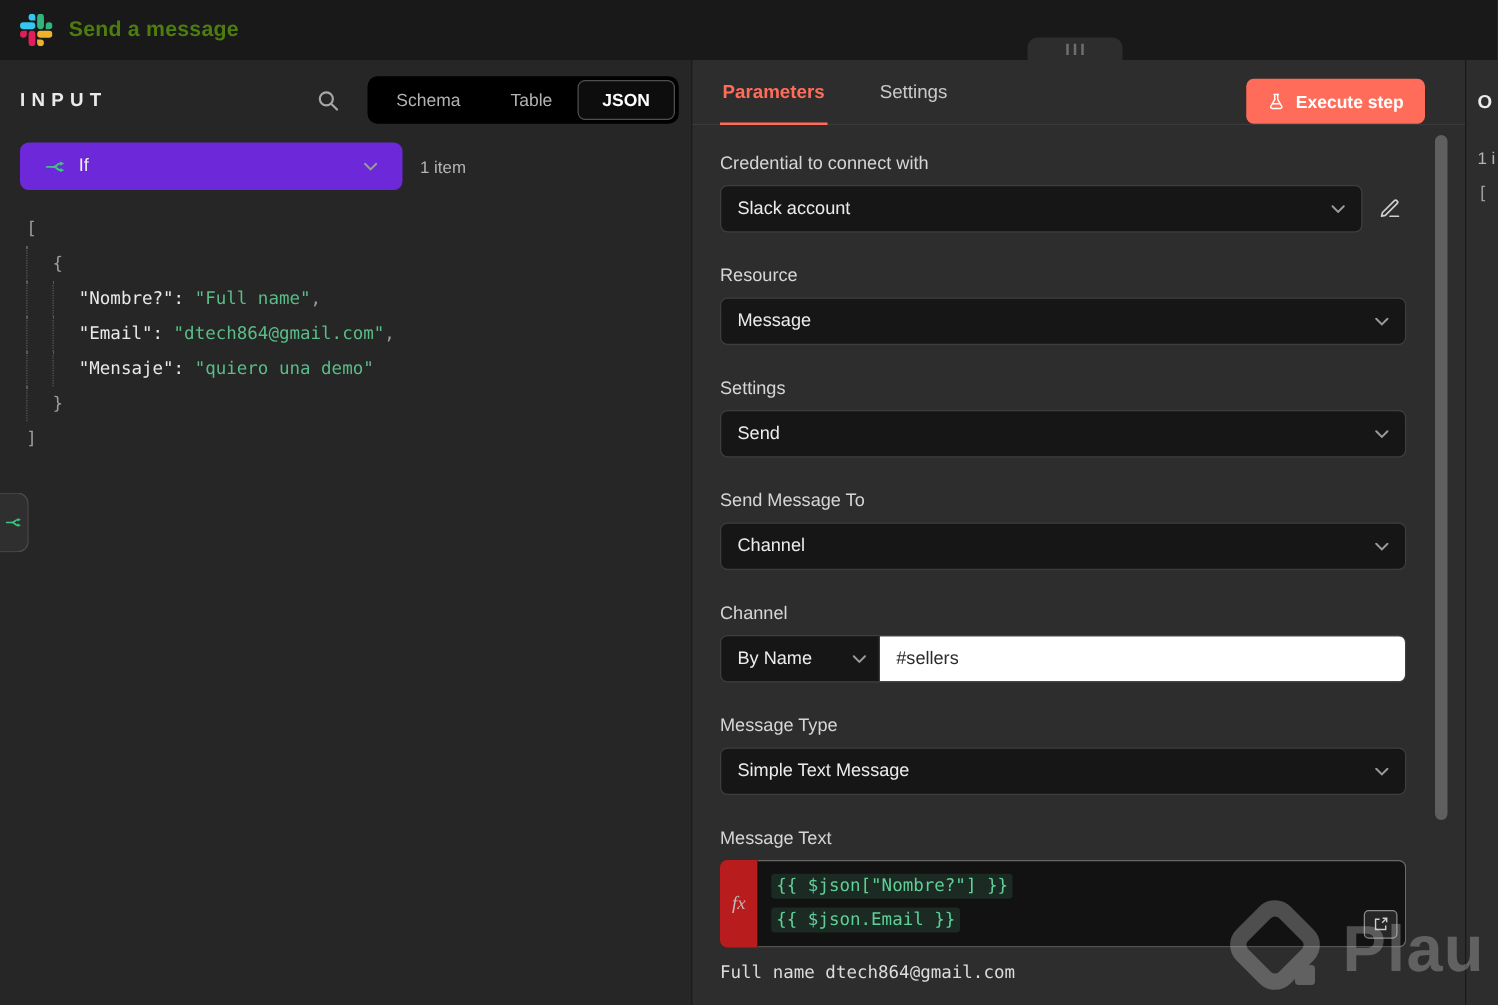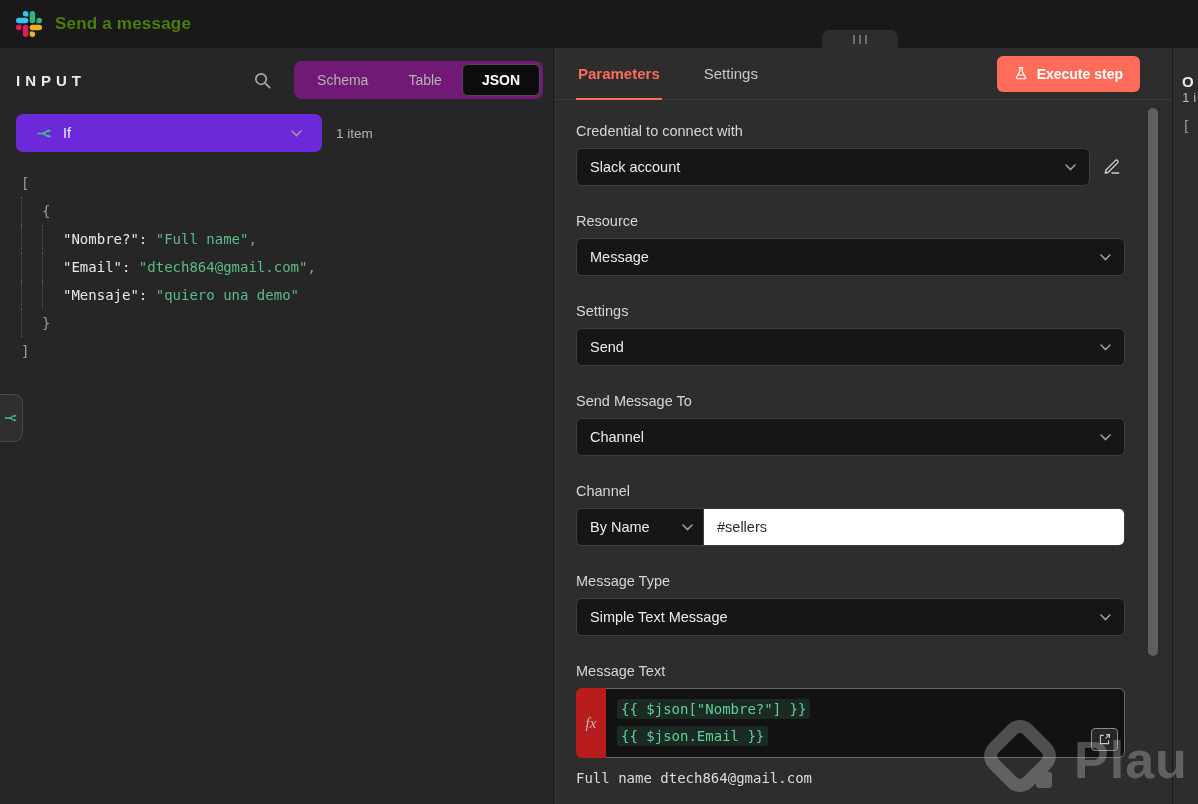--- a/index.html
+++ b/index.html
@@ -11,38 +11,38 @@
   .topbar{height:48px;background:#191919;display:flex;align-items:center;padding:0 16px;gap:13px}
   .topbar .title{font-size:17px;font-weight:600;color:#4d7c0f;letter-spacing:.2px}
 
   .body{display:flex;height:756px}
 
   
   .input-panel{width:554px;background:#262626;border-right:1px solid #181818;position:relative}
   .input-header{display:flex;align-items:center;padding:13px 10px 13px 16px}
   .panel-title{font-size:15px;font-weight:700;letter-spacing:5px;color:#eaeaea}
   .search{margin-left:auto;margin-right:22px;display:flex;cursor:pointer}
-  .seg-group{display:flex;background:#701a75;border-radius:8px;padding:3px}
+  .seg-group{display:flex;background:#000000;border-radius:8px;padding:3px}
   .seg{padding:7px 19px;border-radius:6px;font-size:14px;color:#b3b3b3;border:1px solid transparent;cursor:pointer}
   .seg.active{background:#0d0d0d;color:#fff;border-color:#4f4f4f;font-weight:600}
   .source-row{display:flex;align-items:center;padding:2px 16px 0;gap:14px}
   .source-select{width:306px;height:38px;background:#6d28d9;border:7px solid #6d28d9;border-radius:7px;display:flex;align-items:center;gap:10px;padding:0 13px;cursor:pointer}
   .source-select .val{font-size:14.5px;color:#efefef;flex:1}
   .item-count{font-size:13.5px;color:#b5b5b5}
   .code{margin-top:17px;padding-left:21px;font-family:"DejaVu Sans Mono","Liberation Mono",monospace;font-size:14px}
   .code-line{display:flex;height:28px;line-height:28px}
   .code-line span{white-space:pre}
   .ind{width:21px;border-left:1px dotted #5a5a5a}
   .tk-punct{color:#9c9c9c}
   .tk-key{color:#e9e9e9}
   .tk-string{color:#5abd88}
 
   
   .params-panel{flex:1;background:#2d2d2d;position:relative;display:flex;flex-direction:column;min-width:0}
-  .params-header{height:52px;display:flex;align-items:center;padding:0 32px 0 22px;border-bottom:1px solid #3a3a3a;flex:none}
+  .params-header{height:52px;display:flex;align-items:flex-end;padding:0 32px 0 22px;border-bottom:1px solid #3a3a3a;flex:none}
   .param-tab{font-size:15px;margin-right:40px;height:52px;display:flex;align-items:center;border-bottom:2px solid transparent;color:#c9c9c9;cursor:pointer;padding:0 2px}
   .param-tab.active{color:#ff6d5a;border-bottom-color:#ff6d5a;font-weight:600}
   .execute-btn{margin-left:auto;height:36px;background:#ff6d5a;border:none;border-radius:6px;color:#fff;font-size:14px;font-weight:600;display:flex;align-items:center;gap:9px;padding:0 17px;cursor:pointer;font-family:inherit}
   .params-scroll{flex:1;padding:0 47px 0 22px;overflow:hidden}
   .field{margin-top:27px}
   .field:first-child{margin-top:23px}
   .field-label{font-size:14.5px;color:#d6d6d6;margin-bottom:9px}
   .row{display:flex;align-items:center;gap:9px}
   .control{height:38px;background:#161616;border:1px solid #3e3e3e;border-radius:6px;display:flex;align-items:center;gap:0;padding:0 13px;font-size:14.5px;color:#ececec;flex:1;cursor:pointer;min-width:0}
   .control .val{flex:1;white-space:nowrap;overflow:hidden;text-overflow:ellipsis}
@@ -57,21 +57,21 @@
   .expr-code{flex:1;background:#121212;border:1px solid #686868;border-left:none;border-radius:0 6px 6px 0;padding:7px 11px;font-family:"DejaVu Sans Mono","Liberation Mono",monospace;font-size:14px;position:relative;cursor:text;min-width:0}
   .expr-line{height:27px;line-height:27px}
   .expr-line .tok{color:#5fd097;background:rgba(95,208,151,.13);padding:2px 4px;border-radius:3px}
   .expand-btn{position:absolute;right:6px;bottom:6px;width:27px;height:23px;background:#262626;border:1px solid #8b8b8b;border-radius:4px;display:flex;align-items:center;justify-content:center;cursor:pointer}
   .expr-preview{margin-top:12px;font-family:"DejaVu Sans Mono","Liberation Mono",monospace;font-size:14px;color:#dcdcdc}
   .scroll-thumb{position:absolute;right:14px;top:60px;width:10px;height:548px;background:#5f5f5f;border-radius:5px;cursor:pointer}
 
   
   .output-strip{width:26px;background:#2d2d2d;border-left:1px solid #191919;padding:25px 0 0 9px;overflow:hidden}
   .output-strip .panel-title{white-space:nowrap;display:block}
-  .output-strip .item-count{display:block;white-space:nowrap}
+  .output-strip .item-count{display:block;margin-top:29px;white-space:nowrap}
   .output-strip .code-frag{margin-top:13px;font-family:"DejaVu Sans Mono","Liberation Mono",monospace;color:#9c9c9c;font-size:14px}
 
   
   .drag-handle{position:absolute;left:822px;top:30px;width:76px;height:18px;background:#2d2d2d;border-radius:8px 8px 0 0;display:flex;align-items:center;justify-content:center;gap:4px;cursor:grab;z-index:3}
   .drag-handle i{width:2px;height:9px;background:#6e6e6e;display:block}
   .edge-handle{position:absolute;left:0;top:394px;width:23px;height:48px;background:#2f2f2f;border:1px solid #4a4a4a;border-left:none;border-radius:0 9px 9px 0;display:flex;align-items:center;justify-content:center;cursor:pointer;z-index:3}
   .watermark{position:absolute;left:980px;top:716px;display:flex;align-items:center;gap:14px;opacity:.3;z-index:10;pointer-events:none}
   .wm-text{font-size:52px;font-weight:600;color:#d8d8d8;letter-spacing:1px;white-space:nowrap}
 </style>
 </head>

